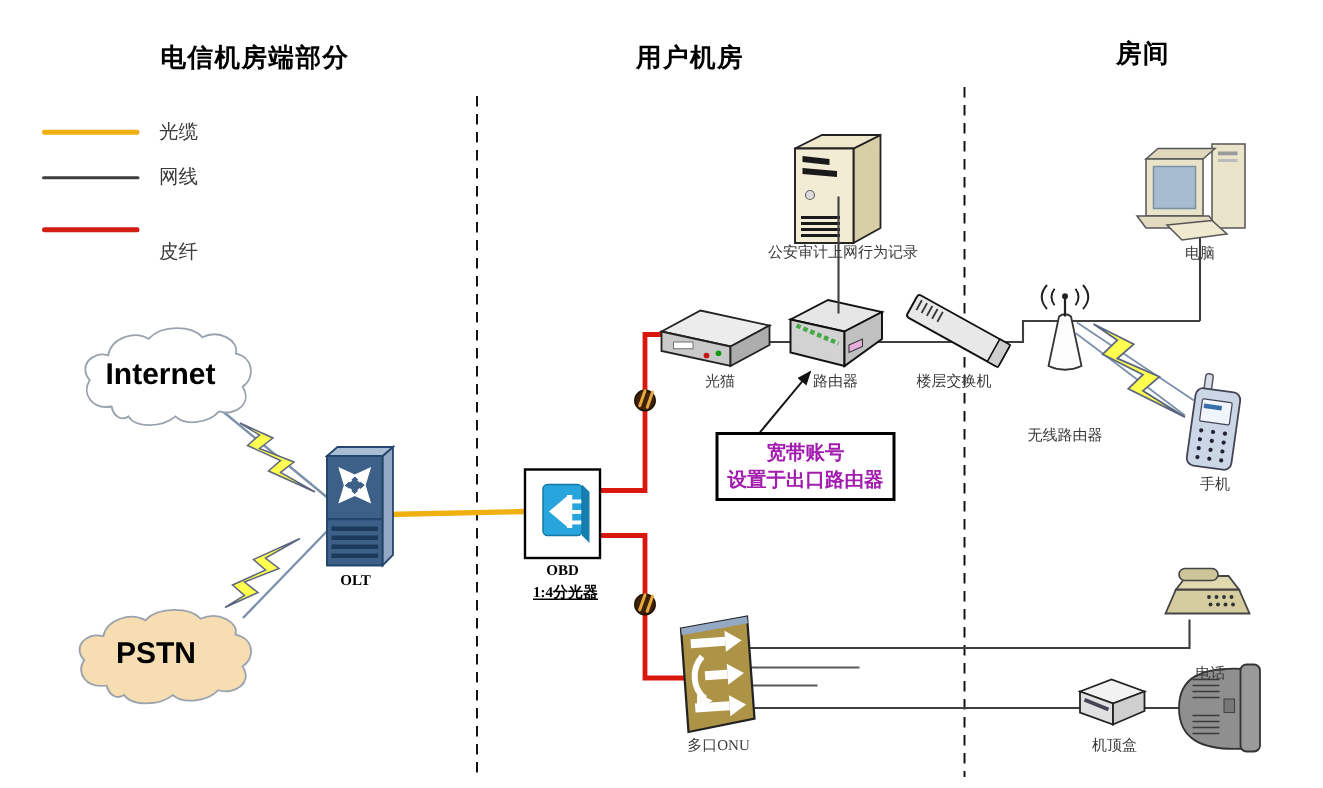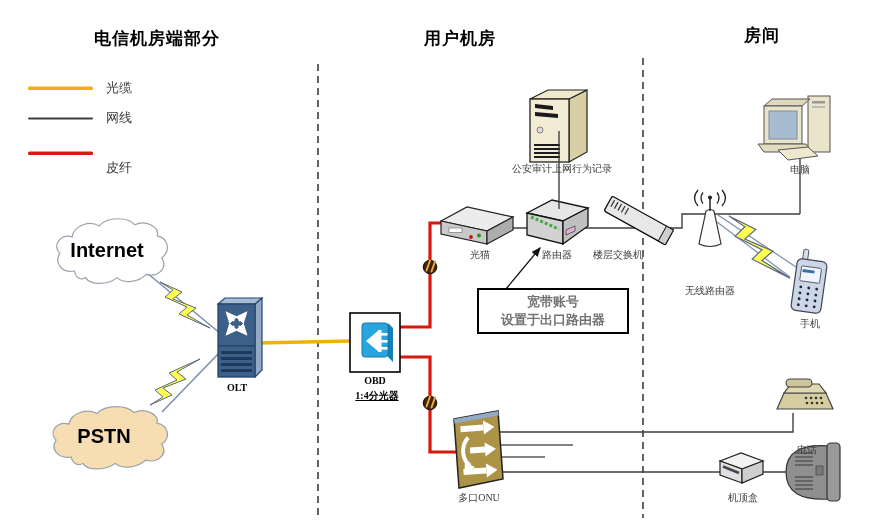--- a/index.html
+++ b/index.html
@@ -7,21 +7,21 @@
           font-family:"Liberation Serif","DejaVu Serif",serif;}
   #art{position:absolute;left:0;top:0;z-index:0;}
   .lbl{position:absolute;z-index:2;font-size:10px;color:#3b3b3b;white-space:nowrap;
        transform:translateX(-50%);line-height:1.1;}
   .lbl-left{position:absolute;z-index:2;font-size:13px;color:#3b3b3b;white-space:nowrap;line-height:1.1;}
   .hdr{font-size:17px;font-weight:bold;color:#000;letter-spacing:1px;}
   .cloud-txt{font-family:"Liberation Sans","DejaVu Sans",sans-serif;font-weight:bold;color:#000;}
   .dev-bold{font-weight:bold;color:#000;}
   .callout{position:absolute;z-index:2;left:477px;top:288px;width:112px;
            border:2px solid #000;background:#fff;text-align:center;
-           font-size:13px;font-weight:bold;color:#737373;padding:3px 18px;line-height:1.4;}
+           font-size:13px;font-weight:bold;color:#a21caf;padding:3px 2px;line-height:1.4;}
 </style>
 </head>
 <body>
 
 <div id="canvas">
 
 <svg id="art" width="882" height="525" viewBox="0 0 882 525">
   <defs>
     <marker id="ab" markerWidth="9" markerHeight="8" refX="6.5" refY="3" orient="auto">
       <path d="M0,0 L7.5,3 L0,6 Z" fill="#111"></path>
@@ -260,37 +260,37 @@
   <g transform="translate(150,405) scale(1,-1)">
     <polygon points="0,0 22,10 13,17 36,26 27,33 50,46 19,32 27,25 5,15 13,8" fill="#FFFF50" stroke="#5a6680" stroke-width="1"></polygon>
   </g>
   <g transform="translate(729,216) scale(1.22,1.35)">
     <polygon points="0,0 22,10 13,17 36,26 27,33 50,46 19,32 27,25 5,15 13,8" fill="#FFFF50" stroke="#5a6680" stroke-width="0.9"></polygon>
   </g>
 
   <line x1="506" y1="289" x2="540" y2="248" stroke="#111" stroke-width="1.3" marker-end="url(#ab)"></line>
 </svg>
 
-<div class="lbl hdr" style="left:157px;top:30px;text-align:right;">电信机房端部分</div>
+<div class="lbl hdr" style="left:170px;top:30px;text-align:right;">电信机房端部分</div>
 <div class="lbl hdr" style="left:460px;top:30px;">用户机房</div>
 <div class="lbl hdr" style="left:762px;top:27px;">房间</div>
 
 <div class="lbl-left" style="left:106px;top:81px;">光缆</div>
 <div class="lbl-left" style="left:106px;top:111px;">网线</div>
 <div class="lbl-left" style="left:106px;top:145px;margin-top:16px;">皮纤</div>
 
 <div class="lbl cloud-txt" style="left:107px;top:239px;font-size:20px;">Internet</div>
 <div class="lbl cloud-txt" style="left:104px;top:425px;font-size:20px;">PSTN</div>
 
 <div class="lbl dev-bold" style="left:237px;top:382px;">OLT</div>
 <div class="lbl dev-bold" style="left:375px;top:375px;">OBD</div>
 <div class="lbl dev-bold" style="left:377px;top:390px;text-decoration:underline;">1:4分光器</div>
 <div class="lbl" style="left:480px;top:249px;">光猫</div>
 <div class="lbl" style="left:557px;top:249px;">路由器</div>
-<div class="lbl" style="left:618px;top:249px;">楼层交换机</div>
+<div class="lbl" style="left:636px;top:249px;">楼层交换机</div>
 <div class="lbl" style="left:710px;top:249px;margin-top:36px;">无线路由器</div>
 <div class="lbl" style="left:562px;top:163px;">公安审计上网行为记录</div>
 <div class="lbl" style="left:800px;top:164px;">电脑</div>
 <div class="lbl" style="left:810px;top:318px;">手机</div>
 <div class="lbl" style="left:479px;top:492px;">多口ONU</div>
 <div class="lbl" style="left:807px;top:416px;margin-top:28px;">电话</div>
 <div class="lbl" style="left:743px;top:492px;text-align:center;">机顶盒</div>
 
 <div class="callout">
   <div>宽带账号</div>

